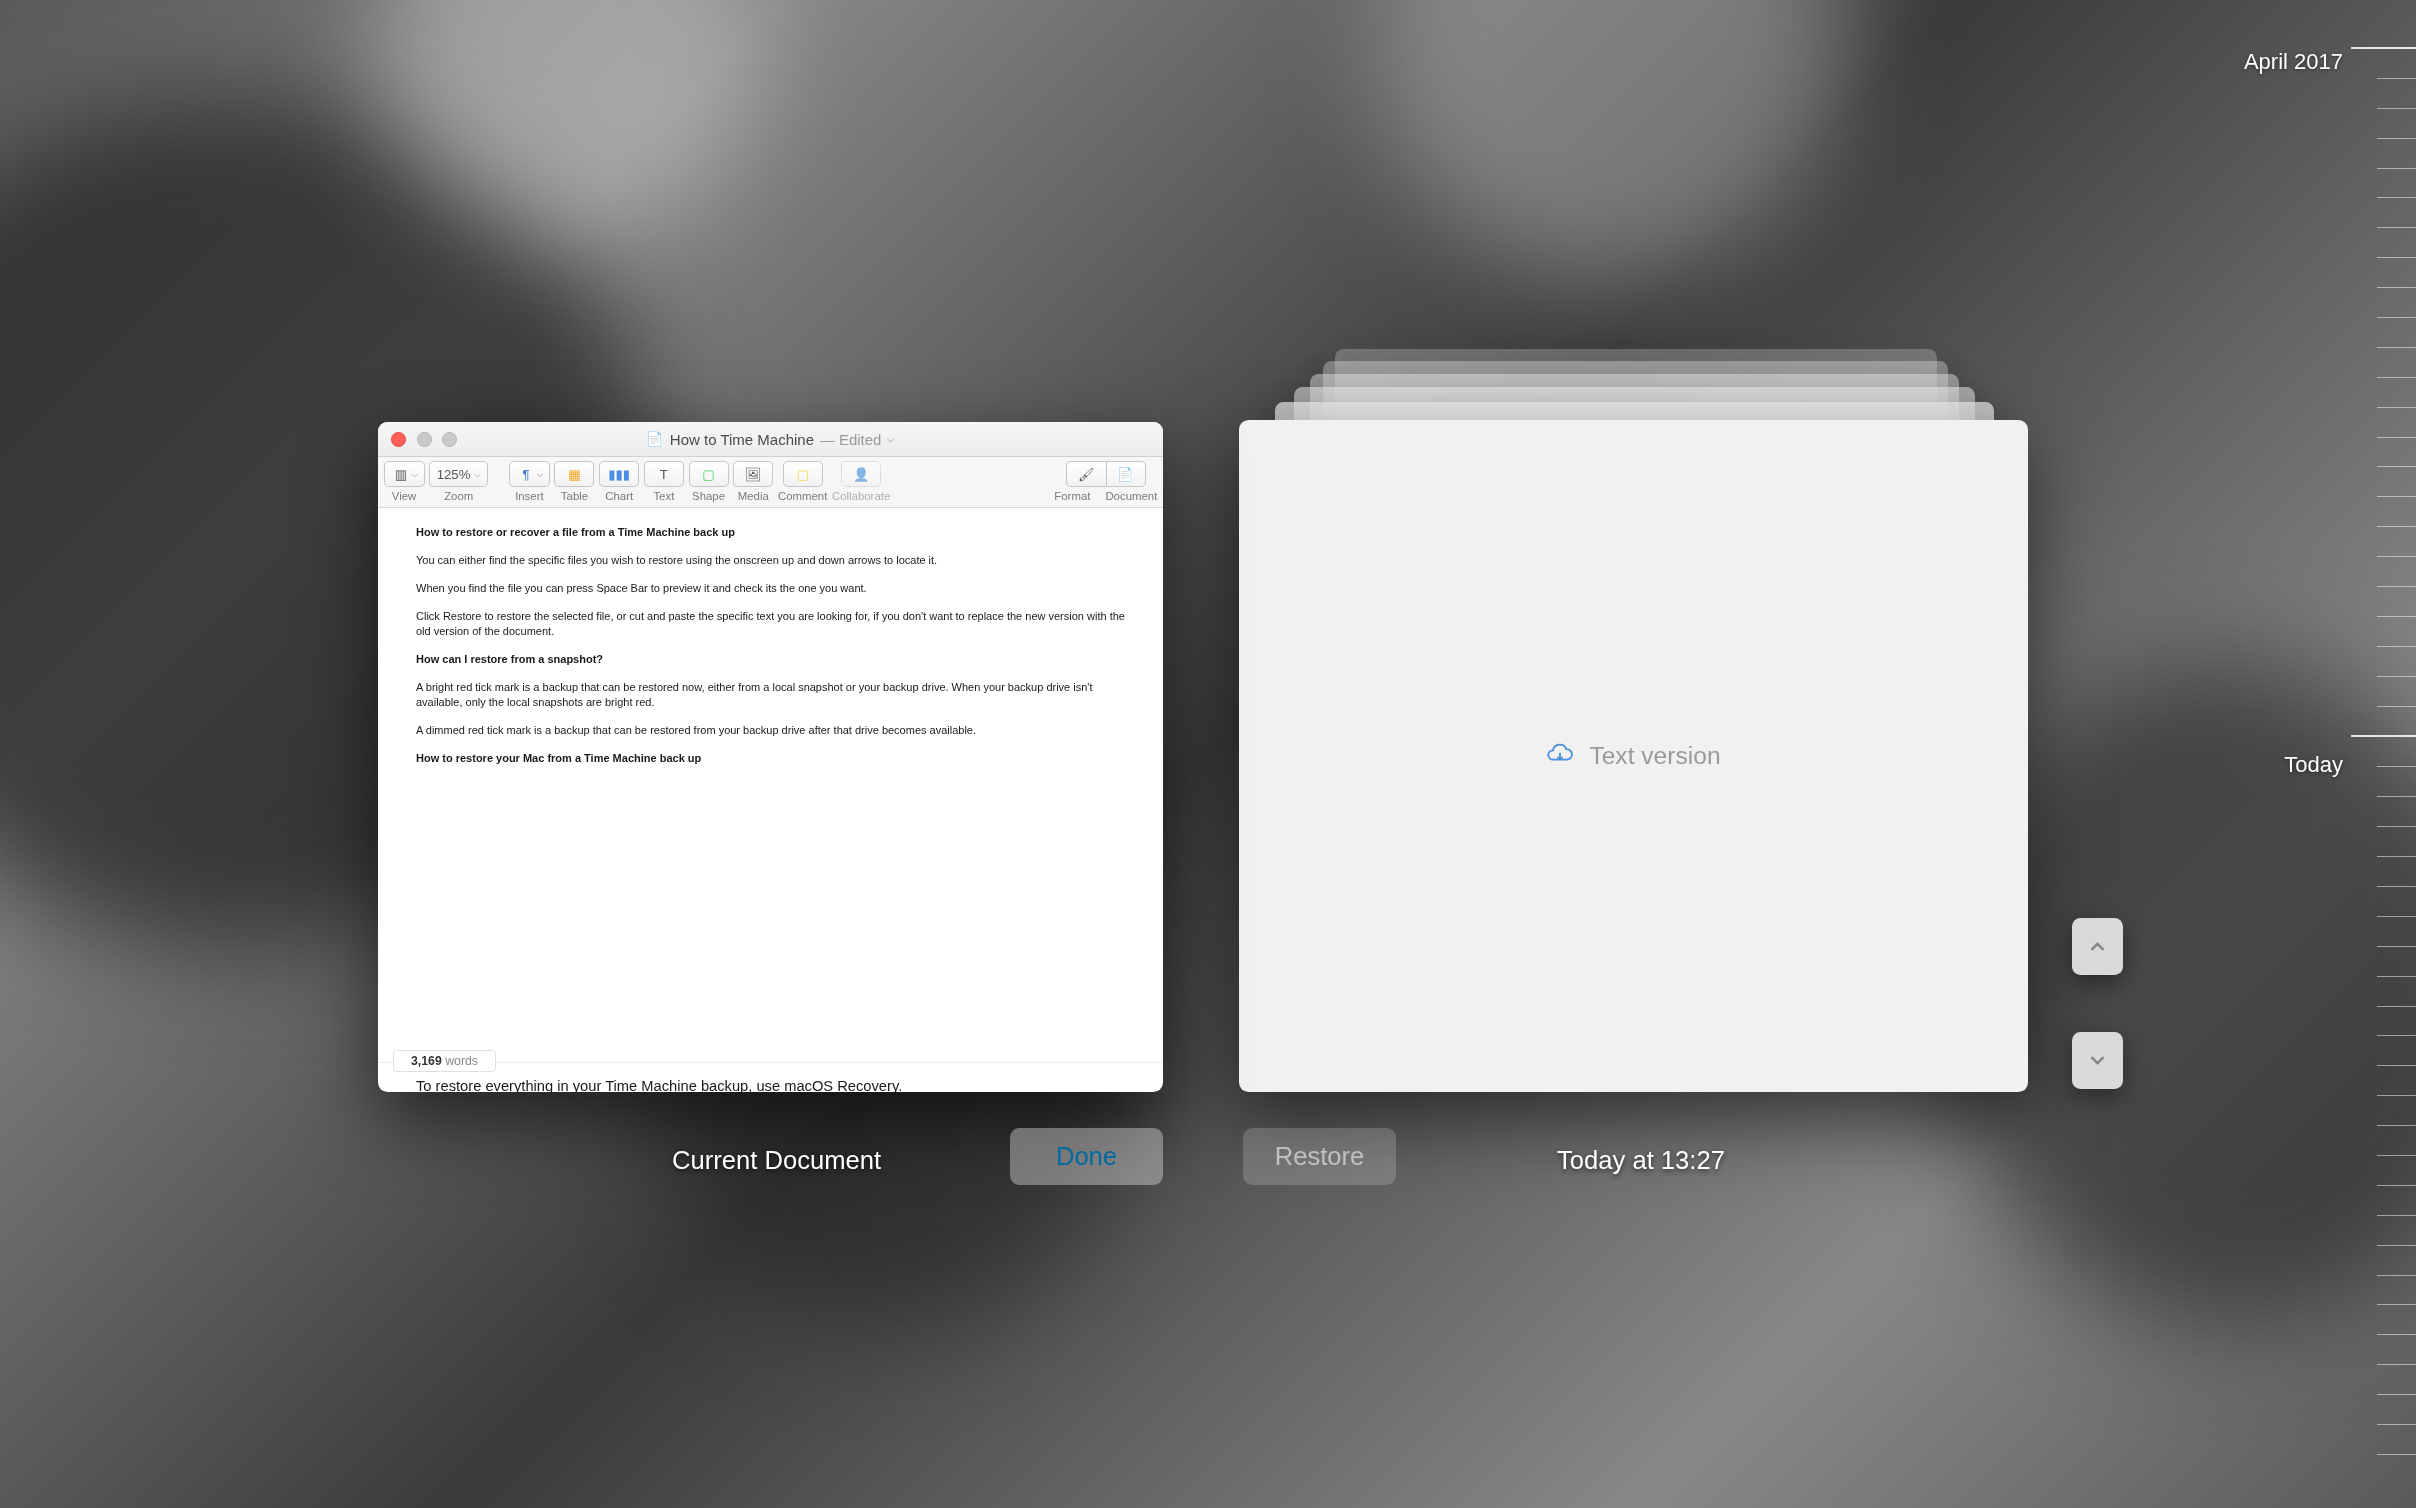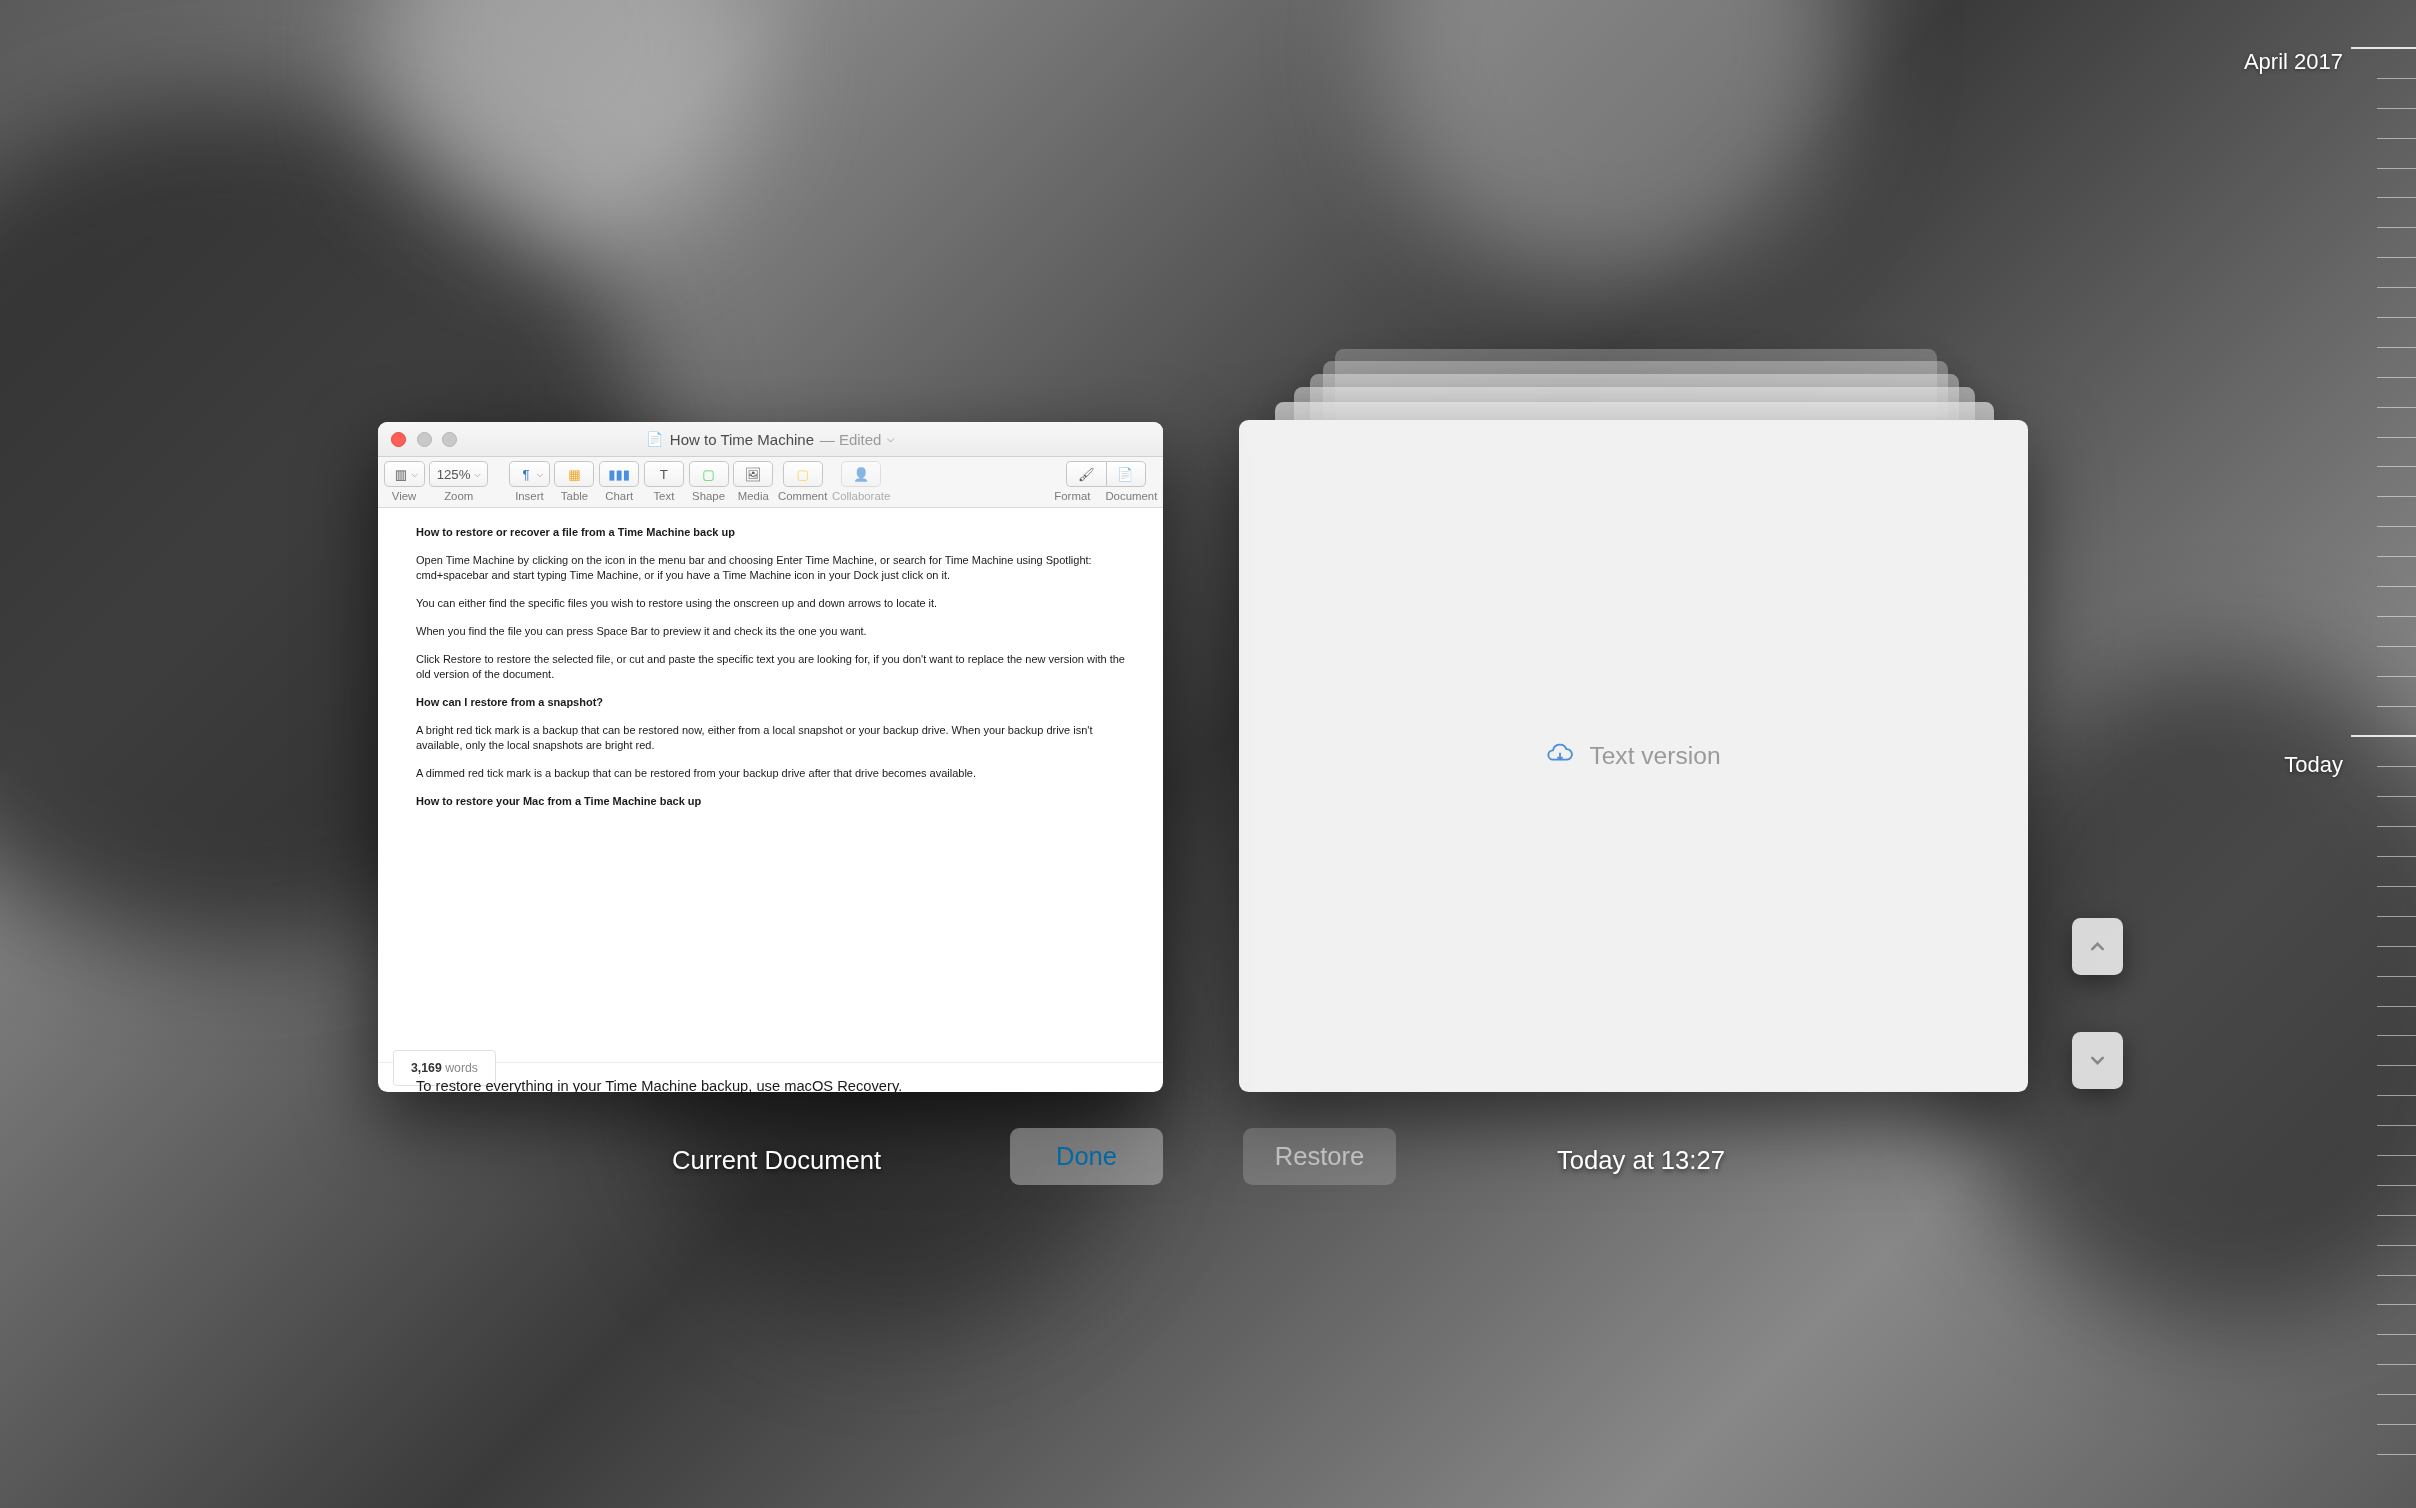--- a/index.html
+++ b/index.html
@@ -123,21 +123,21 @@
   .doc-footer {
     height: 30px;
     border-top: 0.9px solid #ececec;
     display:flex; align-items:center;
     padding-left: 21px;
     position: relative;
   }
   .word-count-box{
     border:0.9px solid #e0e0e0;
     border-radius:3.8px;
-    padding:10px 17px;
+    padding:3px 17px;
     font-size:12.3px;
     color:#888;
     background:#fff;
     position:absolute;
     left:15px;
     top:-13.2px;
   }
   .word-count-box b{color:#333;font-weight:600;}
   .truncated-line{
     position:absolute;
@@ -386,21 +386,20 @@
       </div>
       <div style="display:flex;gap:15px;">
         <div class="tb-label">Format</div>
         <div class="tb-label">Document</div>
       </div>
     </div>
   </div>
 
   <div class="doc-body">
     <p class="bold">How to restore or recover a file from a Time Machine back up</p>
-    <p>Open Time Machine by clicking on the icon in the menu bar and choosing Enter Time Machine, or search for Time Machine using Spotlight: cmd+spacebar and start typing Time Machine, or if you have a Time Machine icon in your Dock just click on it.</p>
     <p>You can either find the specific files you wish to restore using the onscreen up and down arrows to locate it.</p>
     <p>When you find the file you can press Space Bar to preview it and check its the one you want.</p>
     <p>Click Restore to restore the selected file, or cut and paste the specific text you are looking for, if you don't want to replace the new version with the old version of the document.</p>
     <p class="bold">How can I restore from a snapshot?</p>
     <p>A bright red tick mark is a backup that can be restored now, either from a local snapshot or your backup drive. When your backup drive isn't available, only the local snapshots are bright red.</p>
     <p>A dimmed red tick mark is a backup that can be restored from your backup drive after that drive becomes available.</p>
     <p class="bold">How to restore your Mac from a Time Machine back up</p>
   </div>
 
   <div class="doc-footer">

